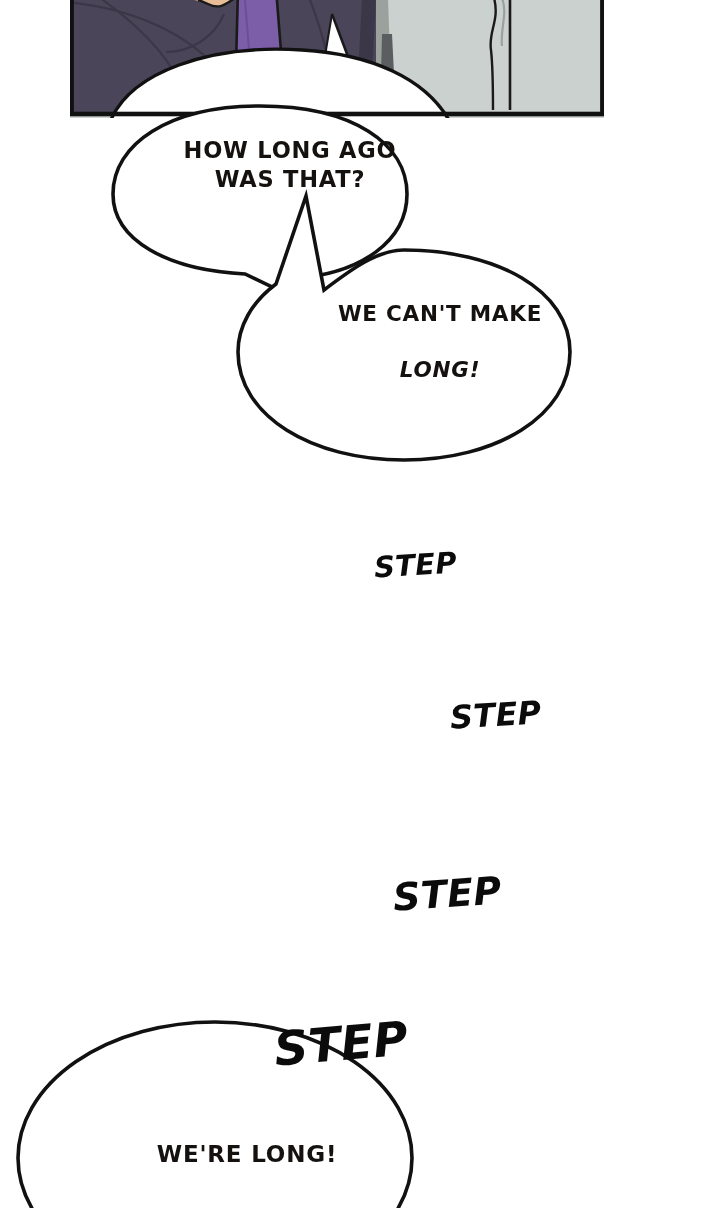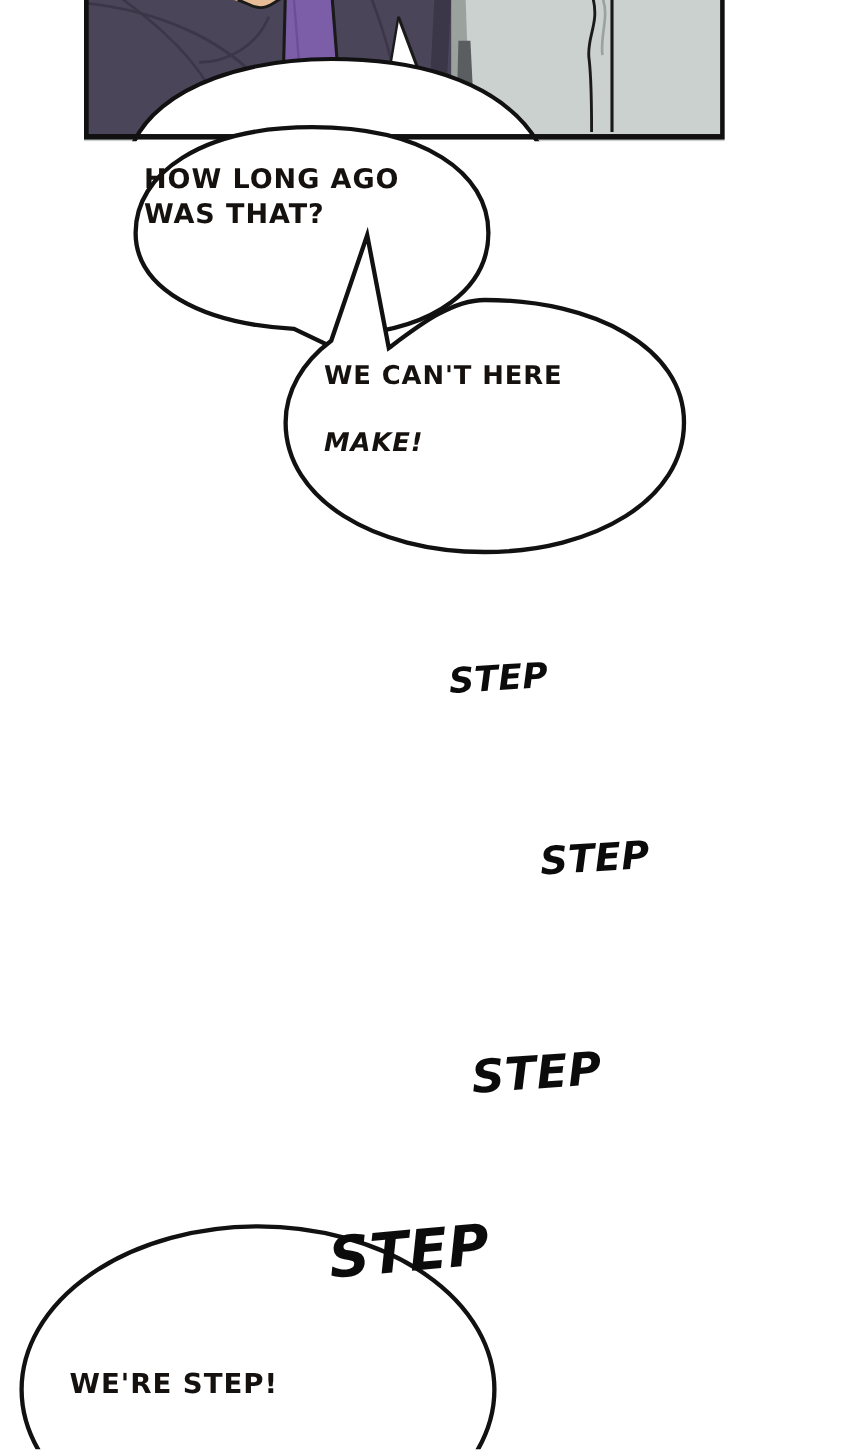--- a/index.html
+++ b/index.html
@@ -31,27 +31,29 @@
   .bubble-svg {
     position: absolute;
     overflow: visible;
   }
   .bubble-shape {
     fill: #ffffff;
     stroke: #111111;
   }
   .bubble-text {
     position: absolute;
+    text-align: center;
     color: #15110f;
     font-family: "DejaVu Sans", "Liberation Sans", sans-serif;
     font-weight: 700;
     letter-spacing: 0.035em;
     line-height: 1.30;
     white-space: pre-line;
     user-select: none;
+    margin-left: 34px;
   }
   #bubble1-text {
     left: 120px; top: 136px; width: 272px;
     font-size: 22.5px;
   }
   #bubble2-text {
     left: 270px; top: 300px; width: 272px;
     font-size: 21.5px;
   }
   #bubble3-text {
@@ -139,25 +141,25 @@
     <path class="bubble-shape" stroke-width="3.6" d="M176 10
              C 268 10, 342 50, 342 112
              C 342 176, 268 220, 176 220
              C 84 220, 10 176, 10 112
              C 10 86, 24 62, 48 44
              L 48 44
              L 78 -44
              L 96 50
              C 120 32, 148 10, 176 10 Z"></path>
   </svg>
-  <div class="bubble-text" id="bubble2-text"><span>WE CAN'T HERE</span><br><br><span class="tail-italic">MAKE!</span></div>
+  <div class="bubble-text" id="bubble2-text"><span>WE CAN'T MAKE</span><br><br><span class="tail-italic">LONG!</span></div>
 
   <div class="sfx" id="sfx-1">STEP</div>
   <div class="sfx" id="sfx-2">STEP</div>
   <div class="sfx" id="sfx-3">STEP</div>
   <div class="sfx" id="sfx-4">STEP</div>
 
   <svg class="bubble-svg" style="left:10px; top:1010px; width:420px; height:210px;" viewBox="0 0 420 210">
     <ellipse class="bubble-shape" cx="205" cy="148" rx="197" ry="136" stroke-width="3.6"></ellipse>
   </svg>
-  <div class="bubble-text" id="bubble3-text">WE'RE STEP!</div>
+  <div class="bubble-text" id="bubble3-text">WE'RE LONG!</div>
 
 </div>
 
 </body></html>

